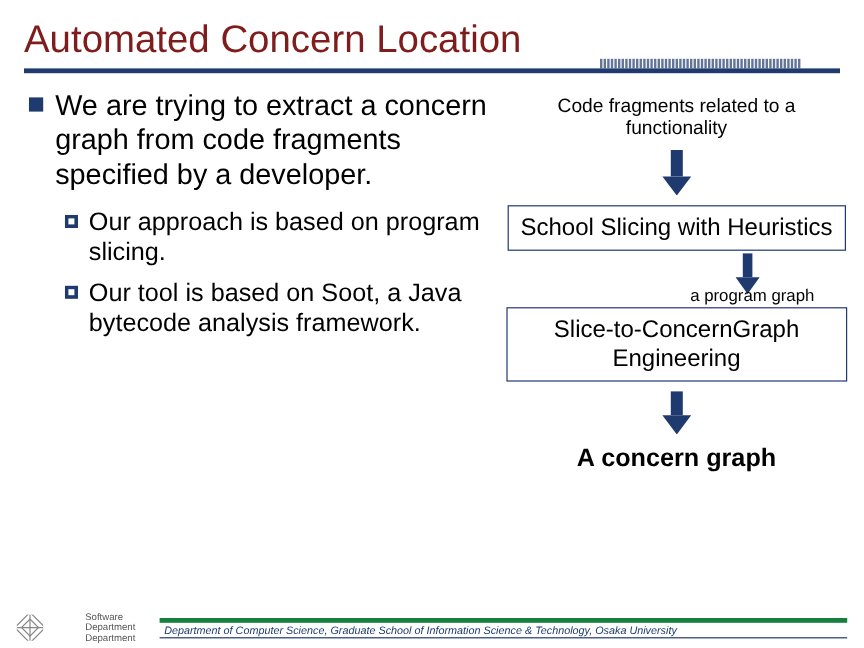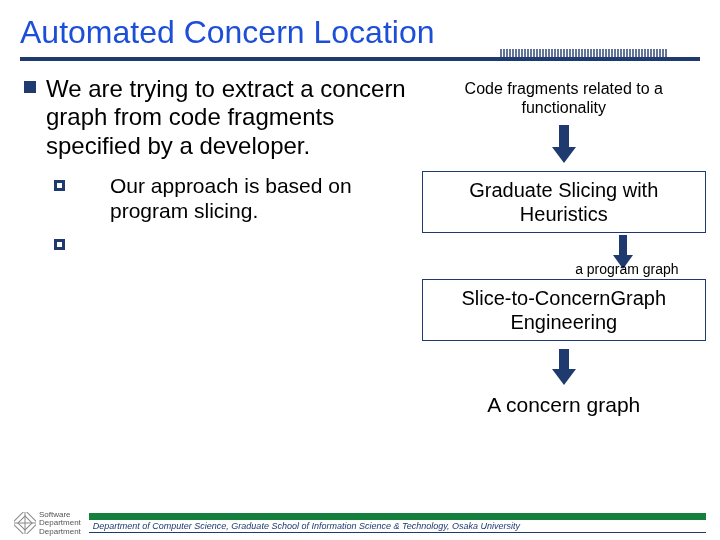--- a/index.html
+++ b/index.html
@@ -8,21 +8,21 @@
     height: 540px;
     background: #fff;
     font-family: Arial, Helvetica, sans-serif;
     color: #000;
     overflow: hidden;
     position: relative;
   }
   .title {
     font-size: 32px;
     padding: 14px 20px 6px 20px;
-    color: #1d4ed8;
+    color: #7f1d1d;
   }
   .rule-wrap {
     padding: 0 20px 0 20px;
   }
   .rule {
     height: 4px;
     background: #1f3a6e;
     position: relative;
   }
   .rule-stripes {
@@ -73,21 +73,20 @@
   .sublist {
     margin-top: 10px;
     padding-left: 30px;
   }
   .b2 {
     display: flex;
     align-items: baseline;
     font-size: 21px;
     line-height: 1.18;
     margin-bottom: 6px;
-    gap: 36px;
   }
   .hb {
     flex: 0 0 14px;
     margin-right: 6px;
     margin-top: 4px;
   }
   .r-label {
     font-size: 16px;
     line-height: 1.2;
   }
@@ -108,45 +107,47 @@
     margin-left: 54%;
     margin-top: -18px;
     margin-bottom: 2px;
   }
   .arrow2 {
     margin: 2px auto 6px 42%;
   }
   .concern-out {
     font-size: 21px;
     margin-top: 6px;
+    font-weight: bold;
   }
   .footer {
     position: absolute;
     left: 0; right: 0; bottom: 4px;
     display: flex;
     align-items: center;
     padding: 0 14px;
   }
   .logo {
     display: flex;
     align-items: center;
-    margin-right: 8px;
+    margin-right: 20px;
+    gap: 32px;
   }
   .logo-text {
     font-size: 8px;
     line-height: 1.05;
     color: #555;
     margin-left: 3px;
   }
   .footer-bar {
     flex: 1;
     font-size: 9px;
     font-style: italic;
     color: #1f3a6e;
-    border-top: 7px solid #15803d;
+    border-top: 4px solid #15803d;
     border-bottom: 1px solid #1f3a6e;
     padding: 1px 4px;
     white-space: nowrap;
     overflow: hidden;
   }
 </style>
 </head>
 <body>
 
 <div class="title">Automated Concern Location</div>
@@ -234,33 +235,34 @@
         </div>
         <div>Our approach is based on program slicing.</div>
       </div>
       <div class="b2">
         <div class="hb">
           <svg width="13" height="13">
               <rect x="0" y="0" width="11" height="11" fill="#1f3a6e"></rect>
               <rect x="3" y="3" width="5" height="5" fill="#fff"></rect>
             </svg>
         </div>
+        <div>Our tool is based on Soot, a Java bytecode analysis framework.</div>
       </div>
     </div>
   </div>
 
   <div class="right">
     <div class="r-label">Code fragments related to a functionality</div>
     <div class="arrow">
       <svg width="28" height="38">
           <rect x="9" y="0" width="10" height="22" fill="#1f3a6e"></rect>
           <polygon points="2,22 26,22 14,38" fill="#1f3a6e"></polygon>
         </svg>
     </div>
-    <div class="box">Graduate Slicing with Heuristics</div>
+    <div class="box">School Slicing with Heuristics</div>
     <div class="arrow2">
       <svg width="24" height="34">
           <rect x="8" y="0" width="8" height="20" fill="#1f3a6e"></rect>
           <polygon points="2,20 22,20 12,34" fill="#1f3a6e"></polygon>
         </svg>
     </div>
     <div class="side-note">a program graph</div>
     <div class="box">Slice-to-ConcernGraph Engineering</div>
     <div class="arrow">
       <svg width="28" height="36">

